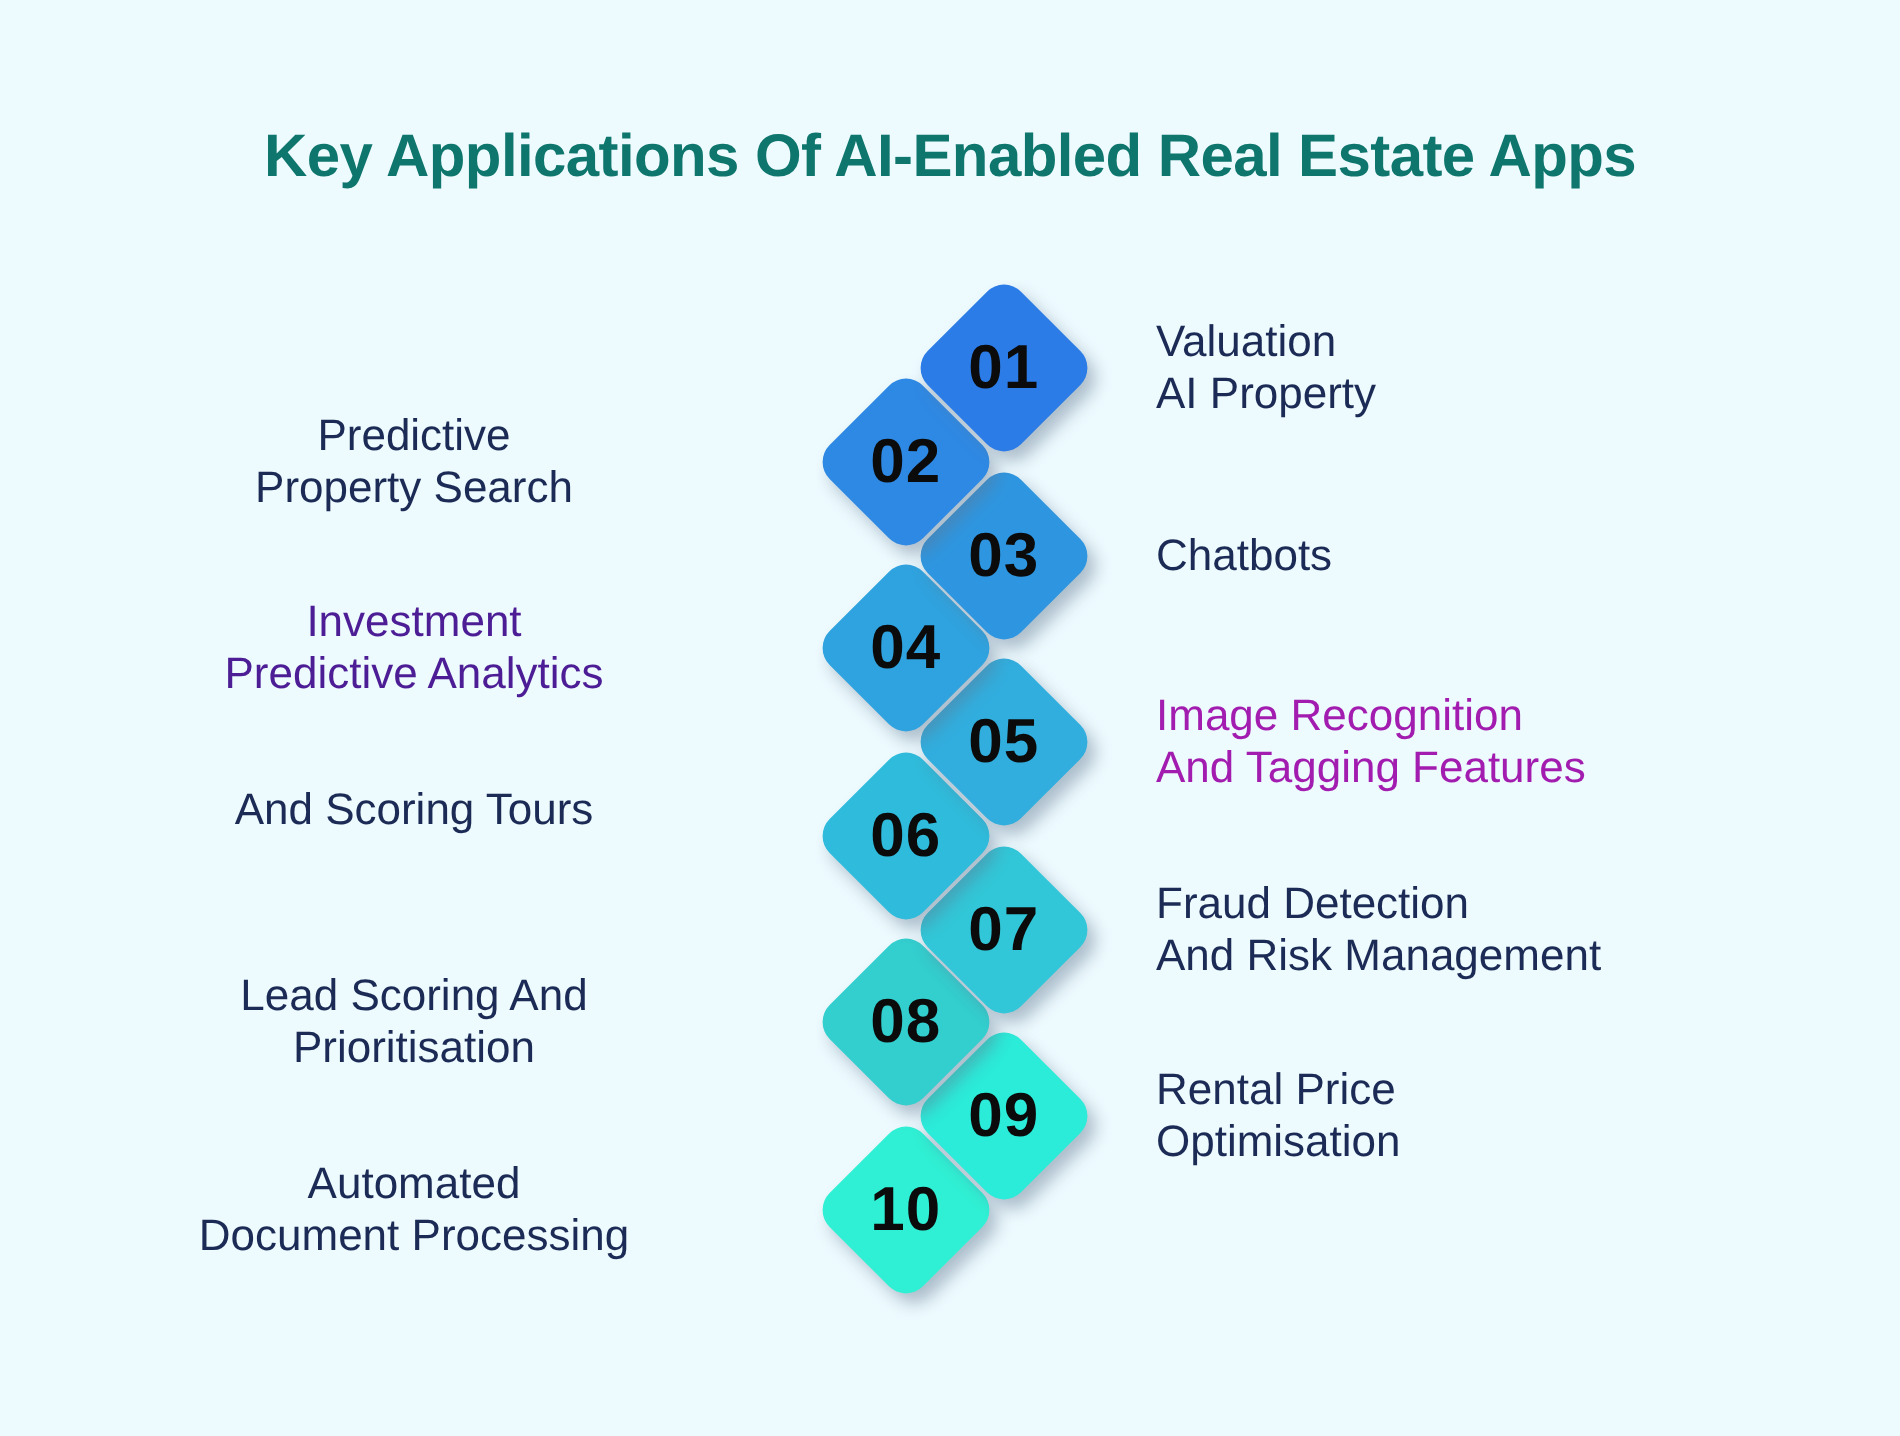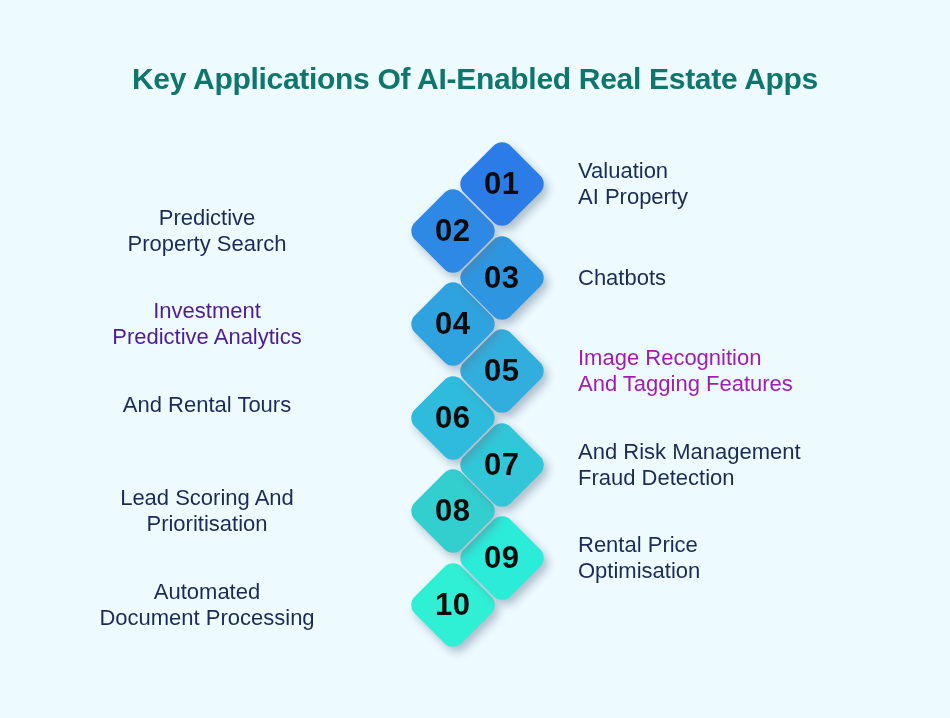--- a/index.html
+++ b/index.html
@@ -123,38 +123,38 @@
   </div>
   <div class="label side-right lr2" style="color: rgb(27, 43, 85);">
     <div>Chatbots</div>
     <div></div>
   </div>
   <div class="label side-right lr3" style="color: #a21caf;">
     <div>Image Recognition</div>
     <div>And Tagging Features</div>
   </div>
   <div class="label side-right lr4" style="color: rgb(27, 43, 85);">
+    <div>Fraud Detection</div>
     <div>And Risk Management</div>
-    <div>Fraud Detection</div>
   </div>
   <div class="label side-right lr5" style="color: rgb(27, 43, 85);">
     <div>Rental Price</div>
     <div>Optimisation</div>
   </div>
 
   <div class="label side-left ll1" style="color: rgb(27, 43, 85);">
     <div>Predictive</div>
     <div>Property Search</div>
   </div>
   <div class="label side-left ll2" style="color: #4c1d95;">
     <div>Investment</div>
     <div>Predictive Analytics</div>
   </div>
   <div class="label side-left ll3" style="color: rgb(27, 43, 85);">
-    <div>And Rental Tours</div>
+    <div>And Scoring Tours</div>
   </div>
   <div class="label side-left ll4" style="color: rgb(27, 43, 85);">
     <div>Lead Scoring And</div>
     <div>Prioritisation</div>
   </div>
   <div class="label side-left ll5" style="color: rgb(27, 43, 85);">
     <div>Automated</div>
     <div>Document Processing</div>
   </div>
 

